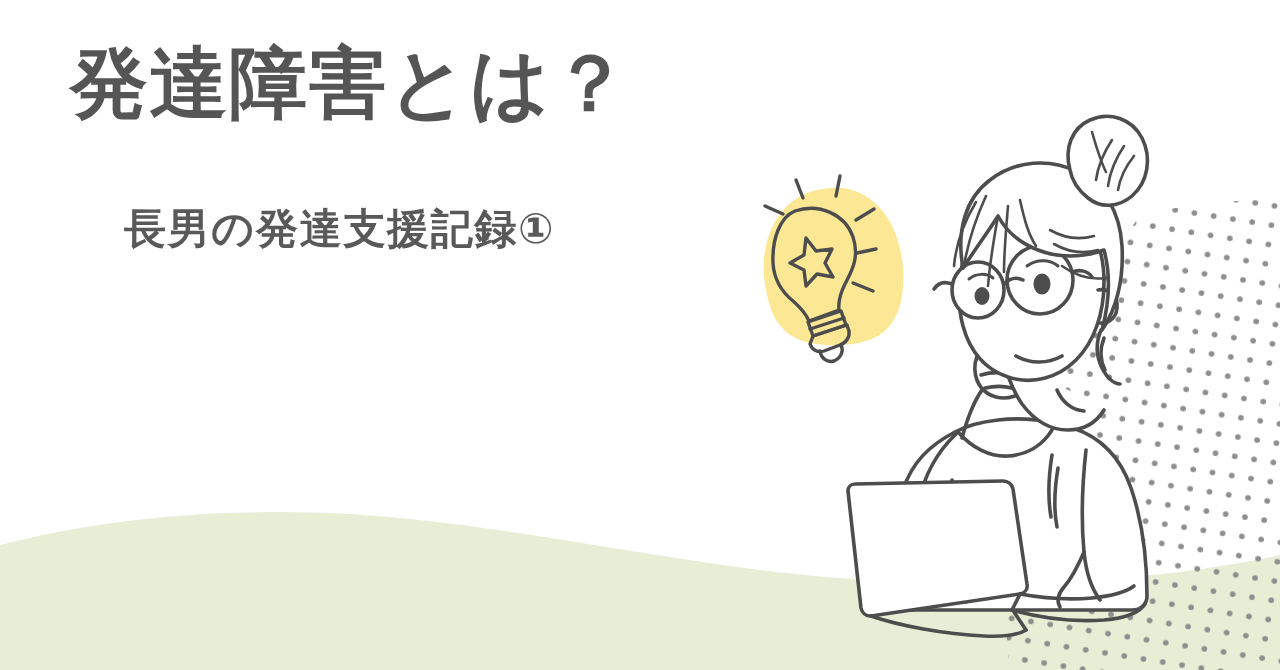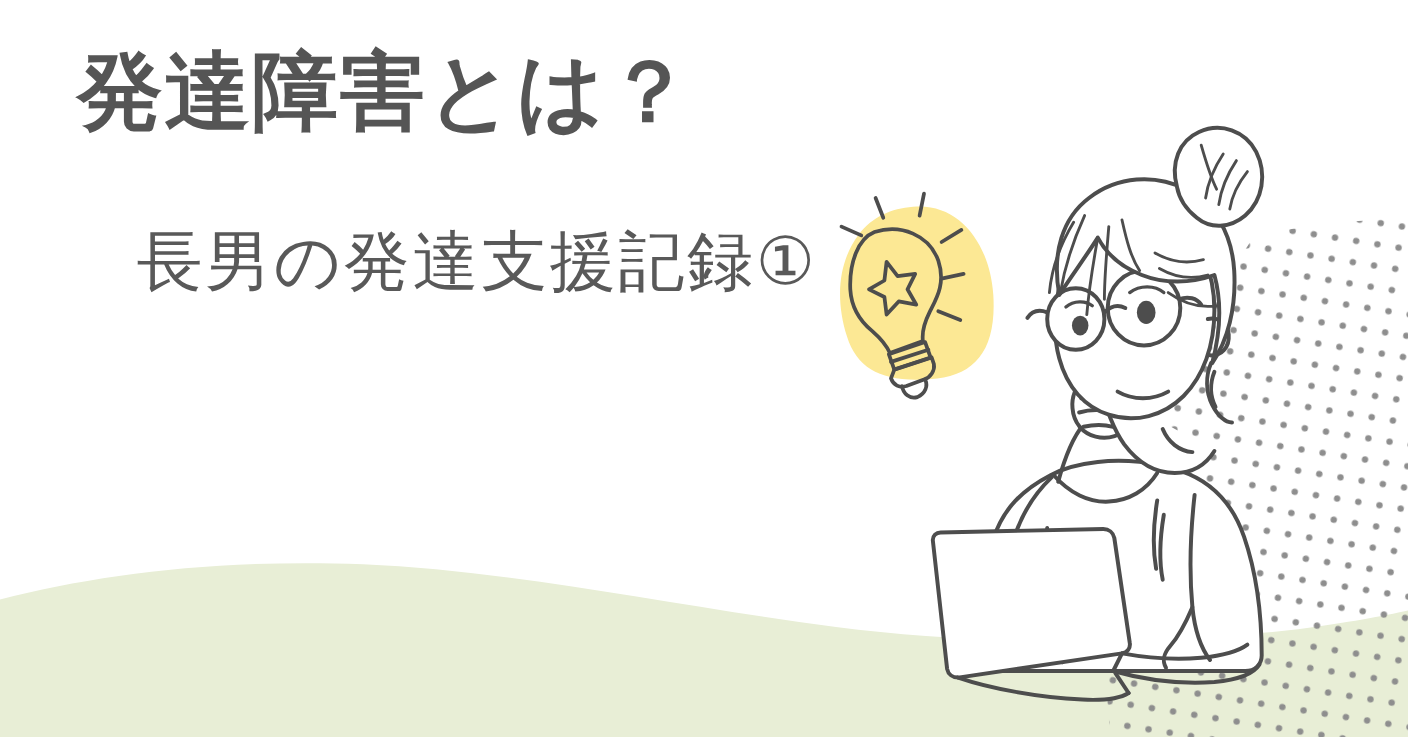--- a/index.html
+++ b/index.html
@@ -45,26 +45,26 @@
     line-height: 1.0;
     color: #555555;
     letter-spacing: 0.02em;
     white-space: nowrap;
     font-weight: 600;
   }
   #page-subtitle {
     position: absolute;
     left: 124px;
     top: 208px;
-    font-size: 60px;
+    font-size: 42px;
     line-height: 1.0;
     color: #595959;
     letter-spacing: 0.04em;
     white-space: nowrap;
-    font-weight: 400;
+    font-weight: 700;
   }
   #bullet-list {
     position: absolute;
     left: 148px;
     top: 312px;
     margin: 0;
     padding: 0;
     list-style: none;
   }
   #bullet-list li {

